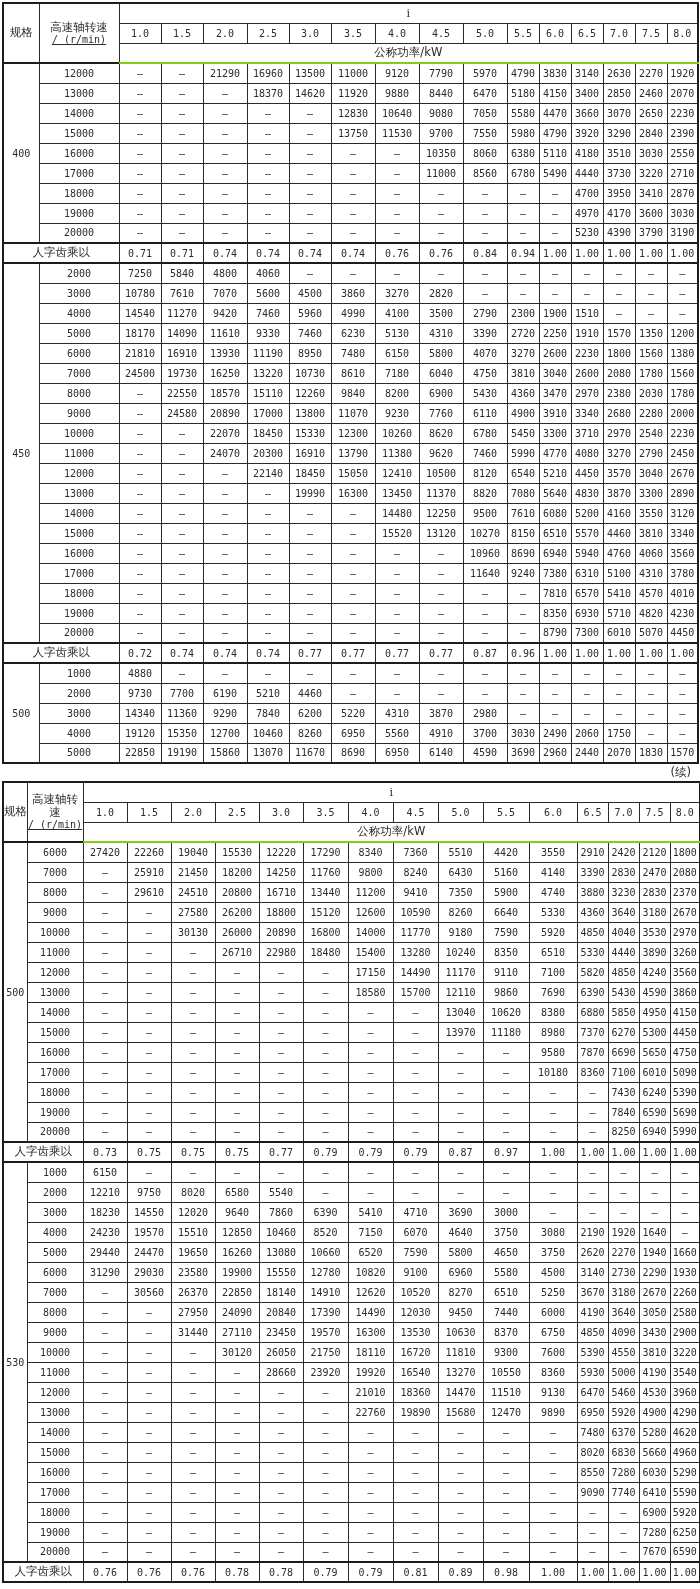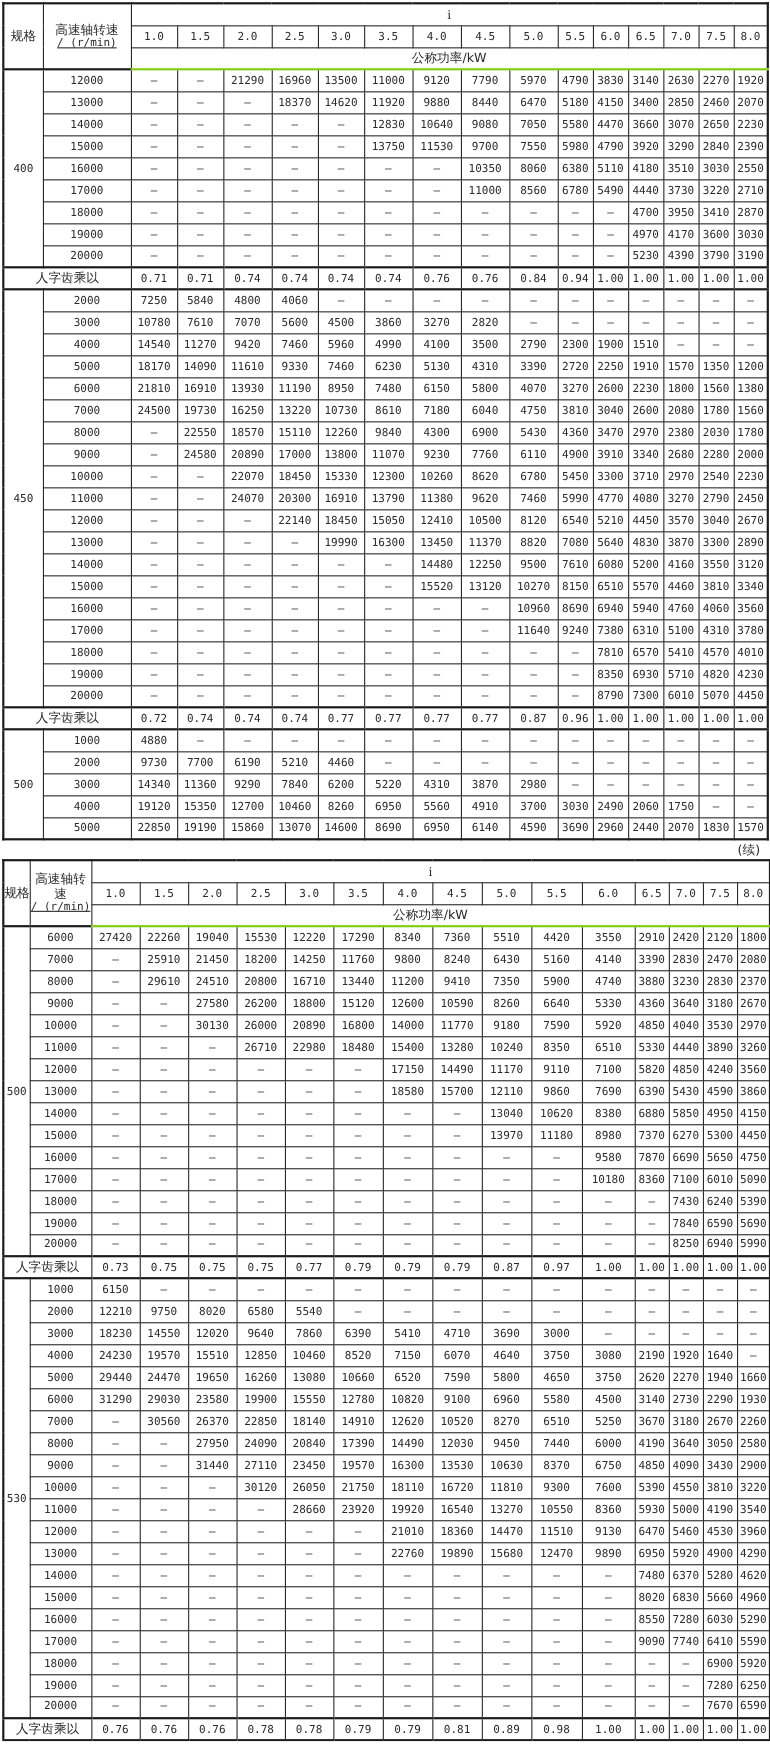--- a/index.html
+++ b/index.html
@@ -377,21 +377,21 @@
           <td class="num">1560</td>
         </tr>
         <tr>
           <td class="num">8000</td>
           <td class="num">—</td>
           <td class="num">22550</td>
           <td class="num">18570</td>
           <td class="num">15110</td>
           <td class="num">12260</td>
           <td class="num">9840</td>
-          <td class="num">4300</td>
+          <td class="num">8200</td>
           <td class="num">6900</td>
           <td class="num">5430</td>
           <td class="num">4360</td>
           <td class="num">3470</td>
           <td class="num">2970</td>
           <td class="num">2380</td>
           <td class="num">2030</td>
           <td class="num">1780</td>
         </tr>
         <tr>
@@ -700,21 +700,21 @@
           <td class="num">1750</td>
           <td class="num">—</td>
           <td class="num">—</td>
         </tr>
         <tr>
           <td class="num">5000</td>
           <td class="num">22850</td>
           <td class="num">19190</td>
           <td class="num">15860</td>
           <td class="num">13070</td>
-          <td class="num">14600</td>
+          <td class="num">11670</td>
           <td class="num">8690</td>
           <td class="num">6950</td>
           <td class="num">6140</td>
           <td class="num">4590</td>
           <td class="num">3690</td>
           <td class="num">2960</td>
           <td class="num">2440</td>
           <td class="num">2070</td>
           <td class="num">1830</td>
           <td class="num">1570</td>

